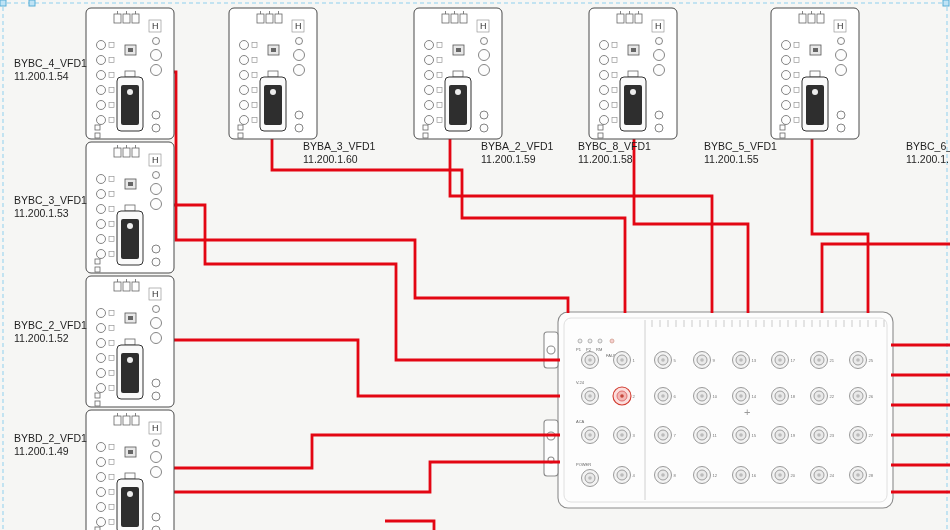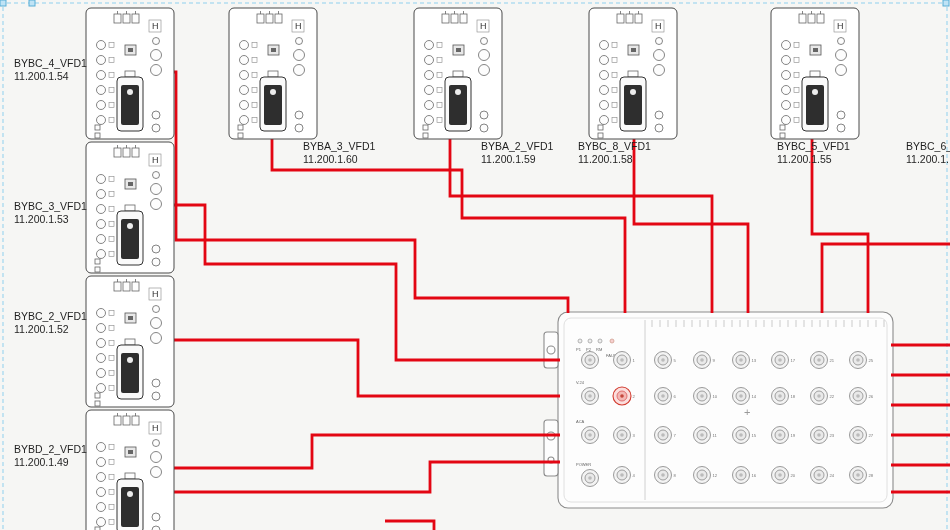--- a/index.html
+++ b/index.html
@@ -586,45 +586,45 @@
           <rect x="10" y="126" width="5" height="5" class="thin"></rect>
         </g>
       </g>
     </svg>
 
   <div class="labels">
     <div class="dev-label" style="left:14px;top:57px">
       <div>BYBC_4_VFD1</div>
       <div>11.200.1.54</div>
     </div>
-    <div class="dev-label" style="left:14px;top:200px">
+    <div class="dev-label" style="left:14px;top:194px">
       <div>BYBC_3_VFD1</div>
       <div>11.200.1.53</div>
     </div>
-    <div class="dev-label" style="left:14px;top:310px">
+    <div class="dev-label" style="left:14px;top:319px">
       <div>BYBC_2_VFD1</div>
       <div>11.200.1.52</div>
     </div>
-    <div class="dev-label" style="left:14px;top:443px">
+    <div class="dev-label" style="left:14px;top:432px">
       <div>BYBD_2_VFD1</div>
       <div>11.200.1.49</div>
     </div>
     <div class="dev-label" style="left:303px;top:140px">
       <div>BYBA_3_VFD1</div>
       <div>11.200.1.60</div>
     </div>
     <div class="dev-label" style="left:481px;top:140px">
       <div>BYBA_2_VFD1</div>
       <div>11.200.1.59</div>
     </div>
     <div class="dev-label" style="left:578px;top:140px">
       <div>BYBC_8_VFD1</div>
       <div>11.200.1.58</div>
     </div>
-    <div class="dev-label" style="left:777px;top:140px">
+    <div class="dev-label" style="left:704px;top:140px">
       <div>BYBC_5_VFD1</div>
       <div>11.200.1.55</div>
     </div>
     <div class="dev-label" style="left:906px;top:140px">
       <div>BYBC_6_</div>
       <div>11.200.1.</div>
     </div>
   </div>
 </div>
 

